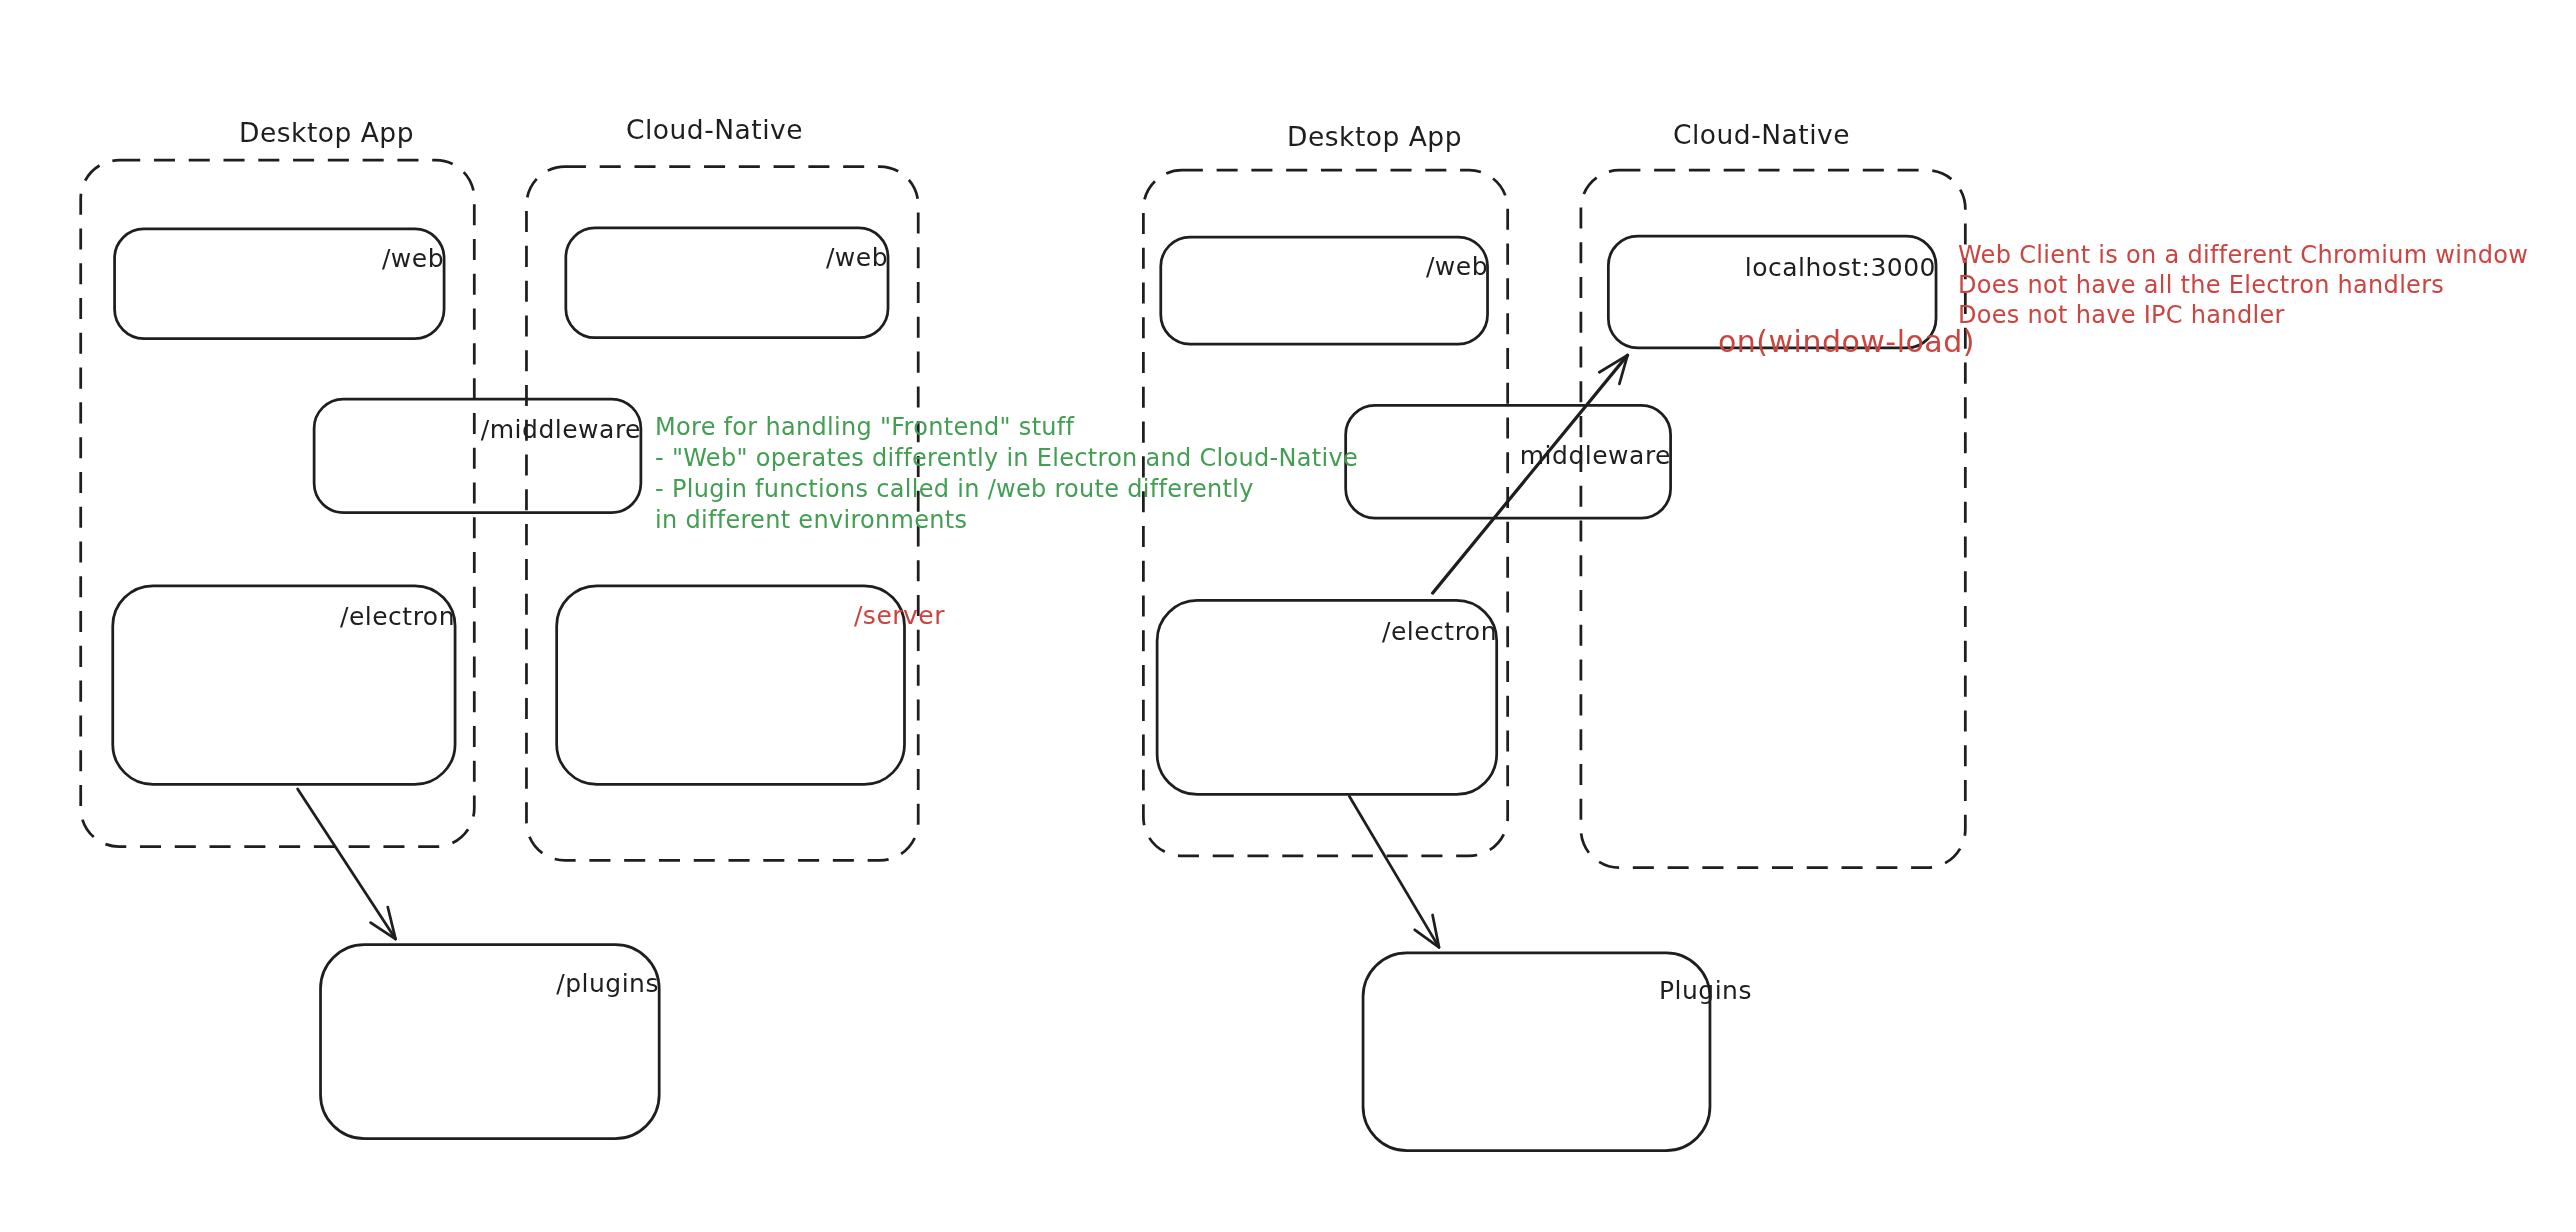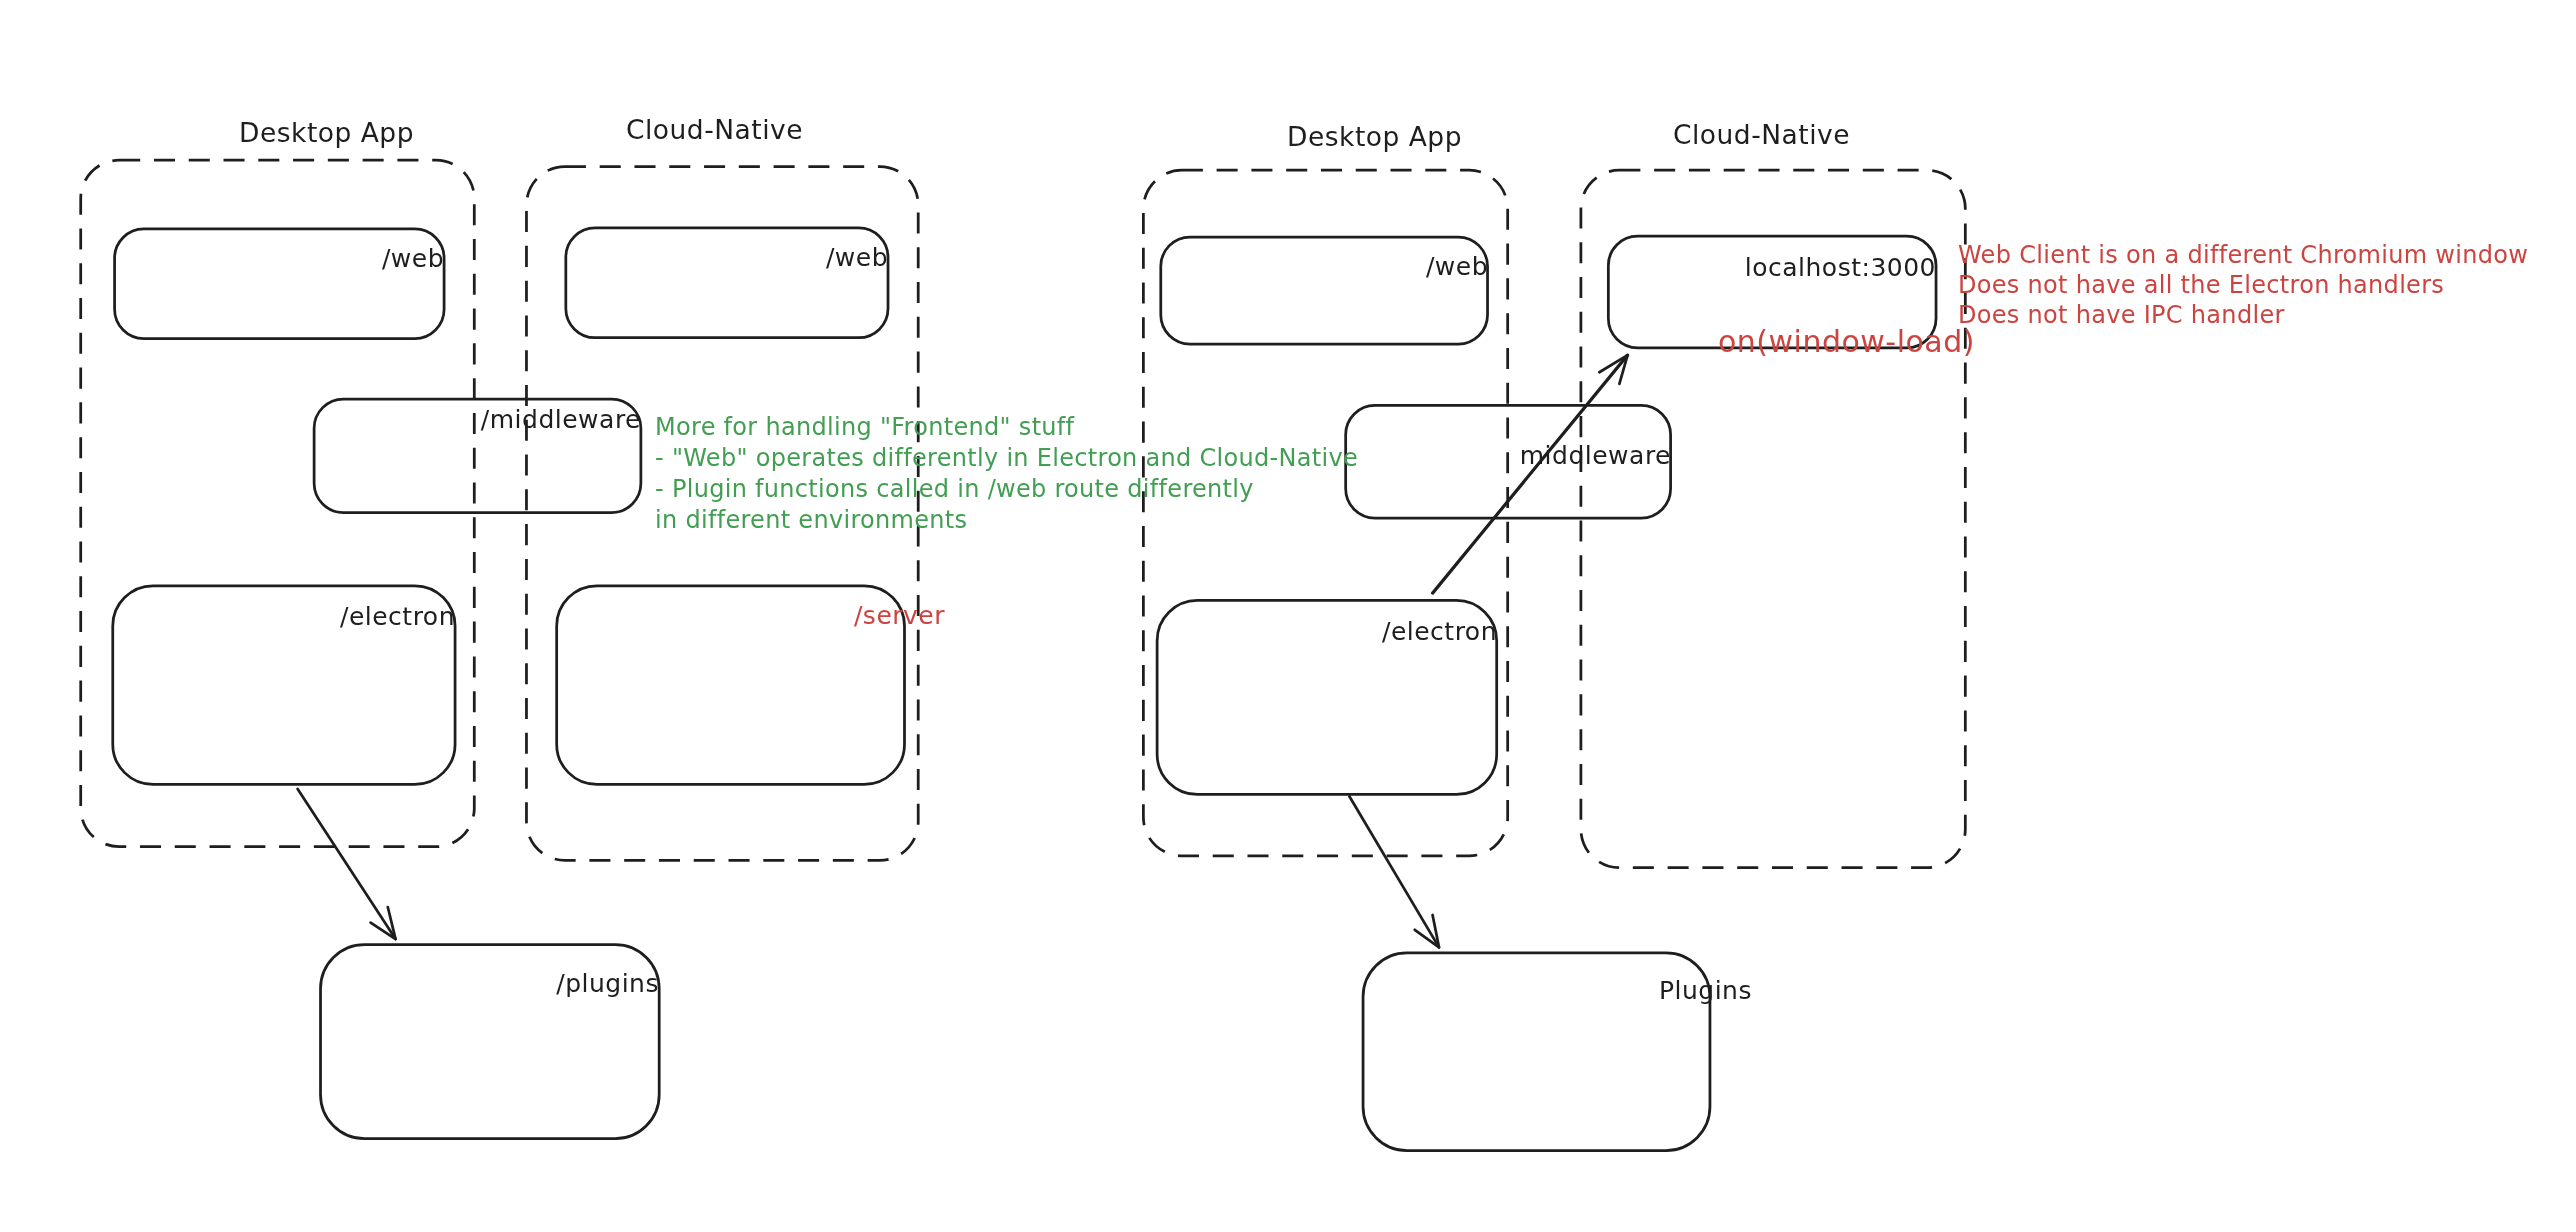--- a/index.html
+++ b/index.html
@@ -76,21 +76,21 @@
     <line x1="325" y1="862" x2="432" y2="1026" stroke="#1e1e1e" stroke-width="3" stroke-linecap="round" marker-end="url(#arrowhead)"></line>
     <line x1="1565" y1="648" x2="1778" y2="388" stroke="#1e1e1e" stroke-width="3.5" stroke-linecap="round" marker-end="url(#arrowhead)"></line>
     <line x1="1474" y1="870" x2="1572" y2="1035" stroke="#1e1e1e" stroke-width="3" stroke-linecap="round" marker-end="url(#arrowhead)"></line>
   </svg>
 
   <div class="label group-label" style="left:139px; top:117px; width:275px;">Desktop App</div>
   <div class="label group-label" style="left:528px; top:114px; width:275px;">Cloud-Native</div>
 
   <div class="label" style="left:114px; top:244px; width:330px;">/web</div>
   <div class="label" style="left:566px; top:243px; width:322px;">/web</div>
-  <div class="label" style="left:314px; top:405px; width:327px;">/middleware</div>
+  <div class="label" style="left:314px; top:415px; width:327px;">/middleware</div>
   <div class="label" style="left:113px; top:602px; width:342px;">/electron</div>
   <div class="label red-text" style="left:557px; top:601px; width:348px;padding-left:40px;">/server</div>
   <div class="label" style="left:320px; top:969px; width:339px;">/plugins</div>
 
   <div class="note note-green" style="left:655px; top:412px;">
     <div>More for handling "Frontend" stuff</div>
     <div>- "Web" operates differently in Electron and Cloud-Native</div>
     <div>- Plugin functions called in /web route differently</div>
     <div>in different environments</div>
   </div>

